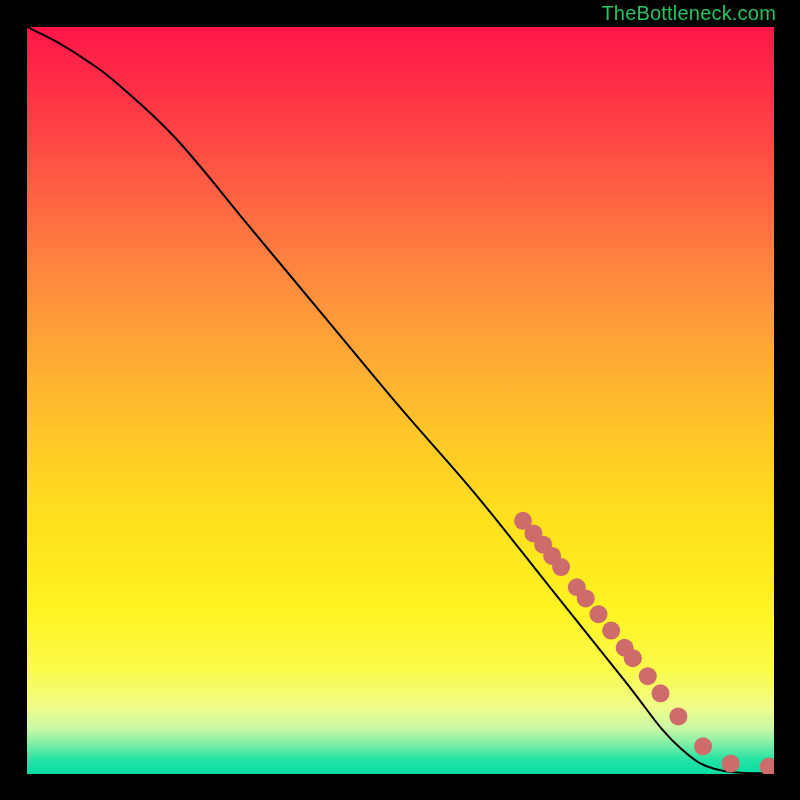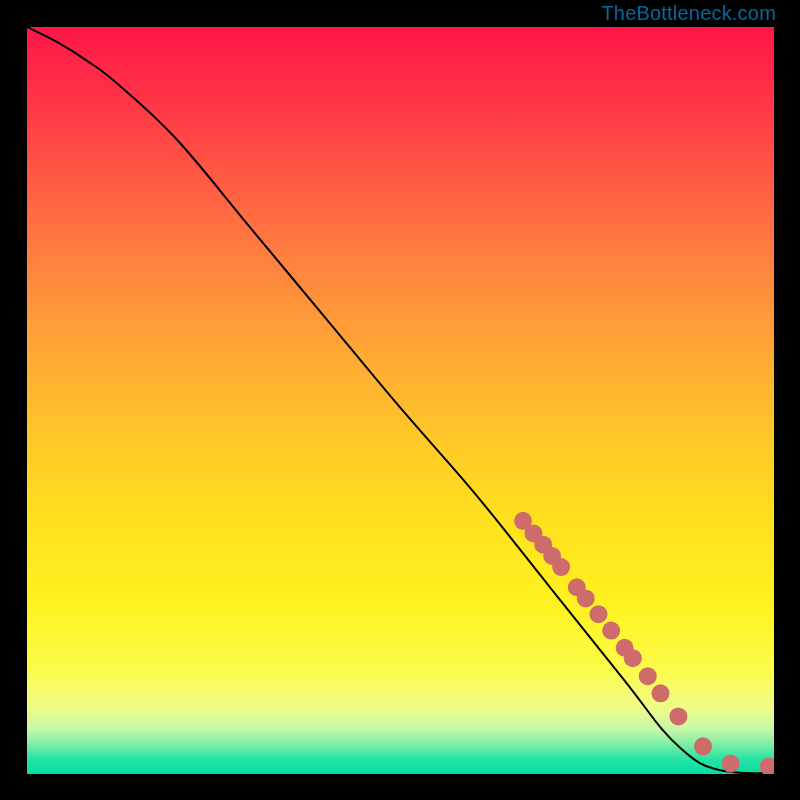--- a/index.html
+++ b/index.html
@@ -8,21 +8,21 @@
     height: 800px;
     background: #000;
     position: relative;
     overflow: hidden;
     font-family: Arial, Helvetica, sans-serif;
   }
   .attribution {
     position: absolute;
     top: 2px;
     right: 24px;
-    color: #0369a1;
+    color: #22c55e;
     font-size: 20px;
     letter-spacing: 0.2px;
     text-align: right;
   }
   .plot {
     position: absolute;
     left: 27px;
     top: 27px;
     width: 747px;
     height: 747px;

